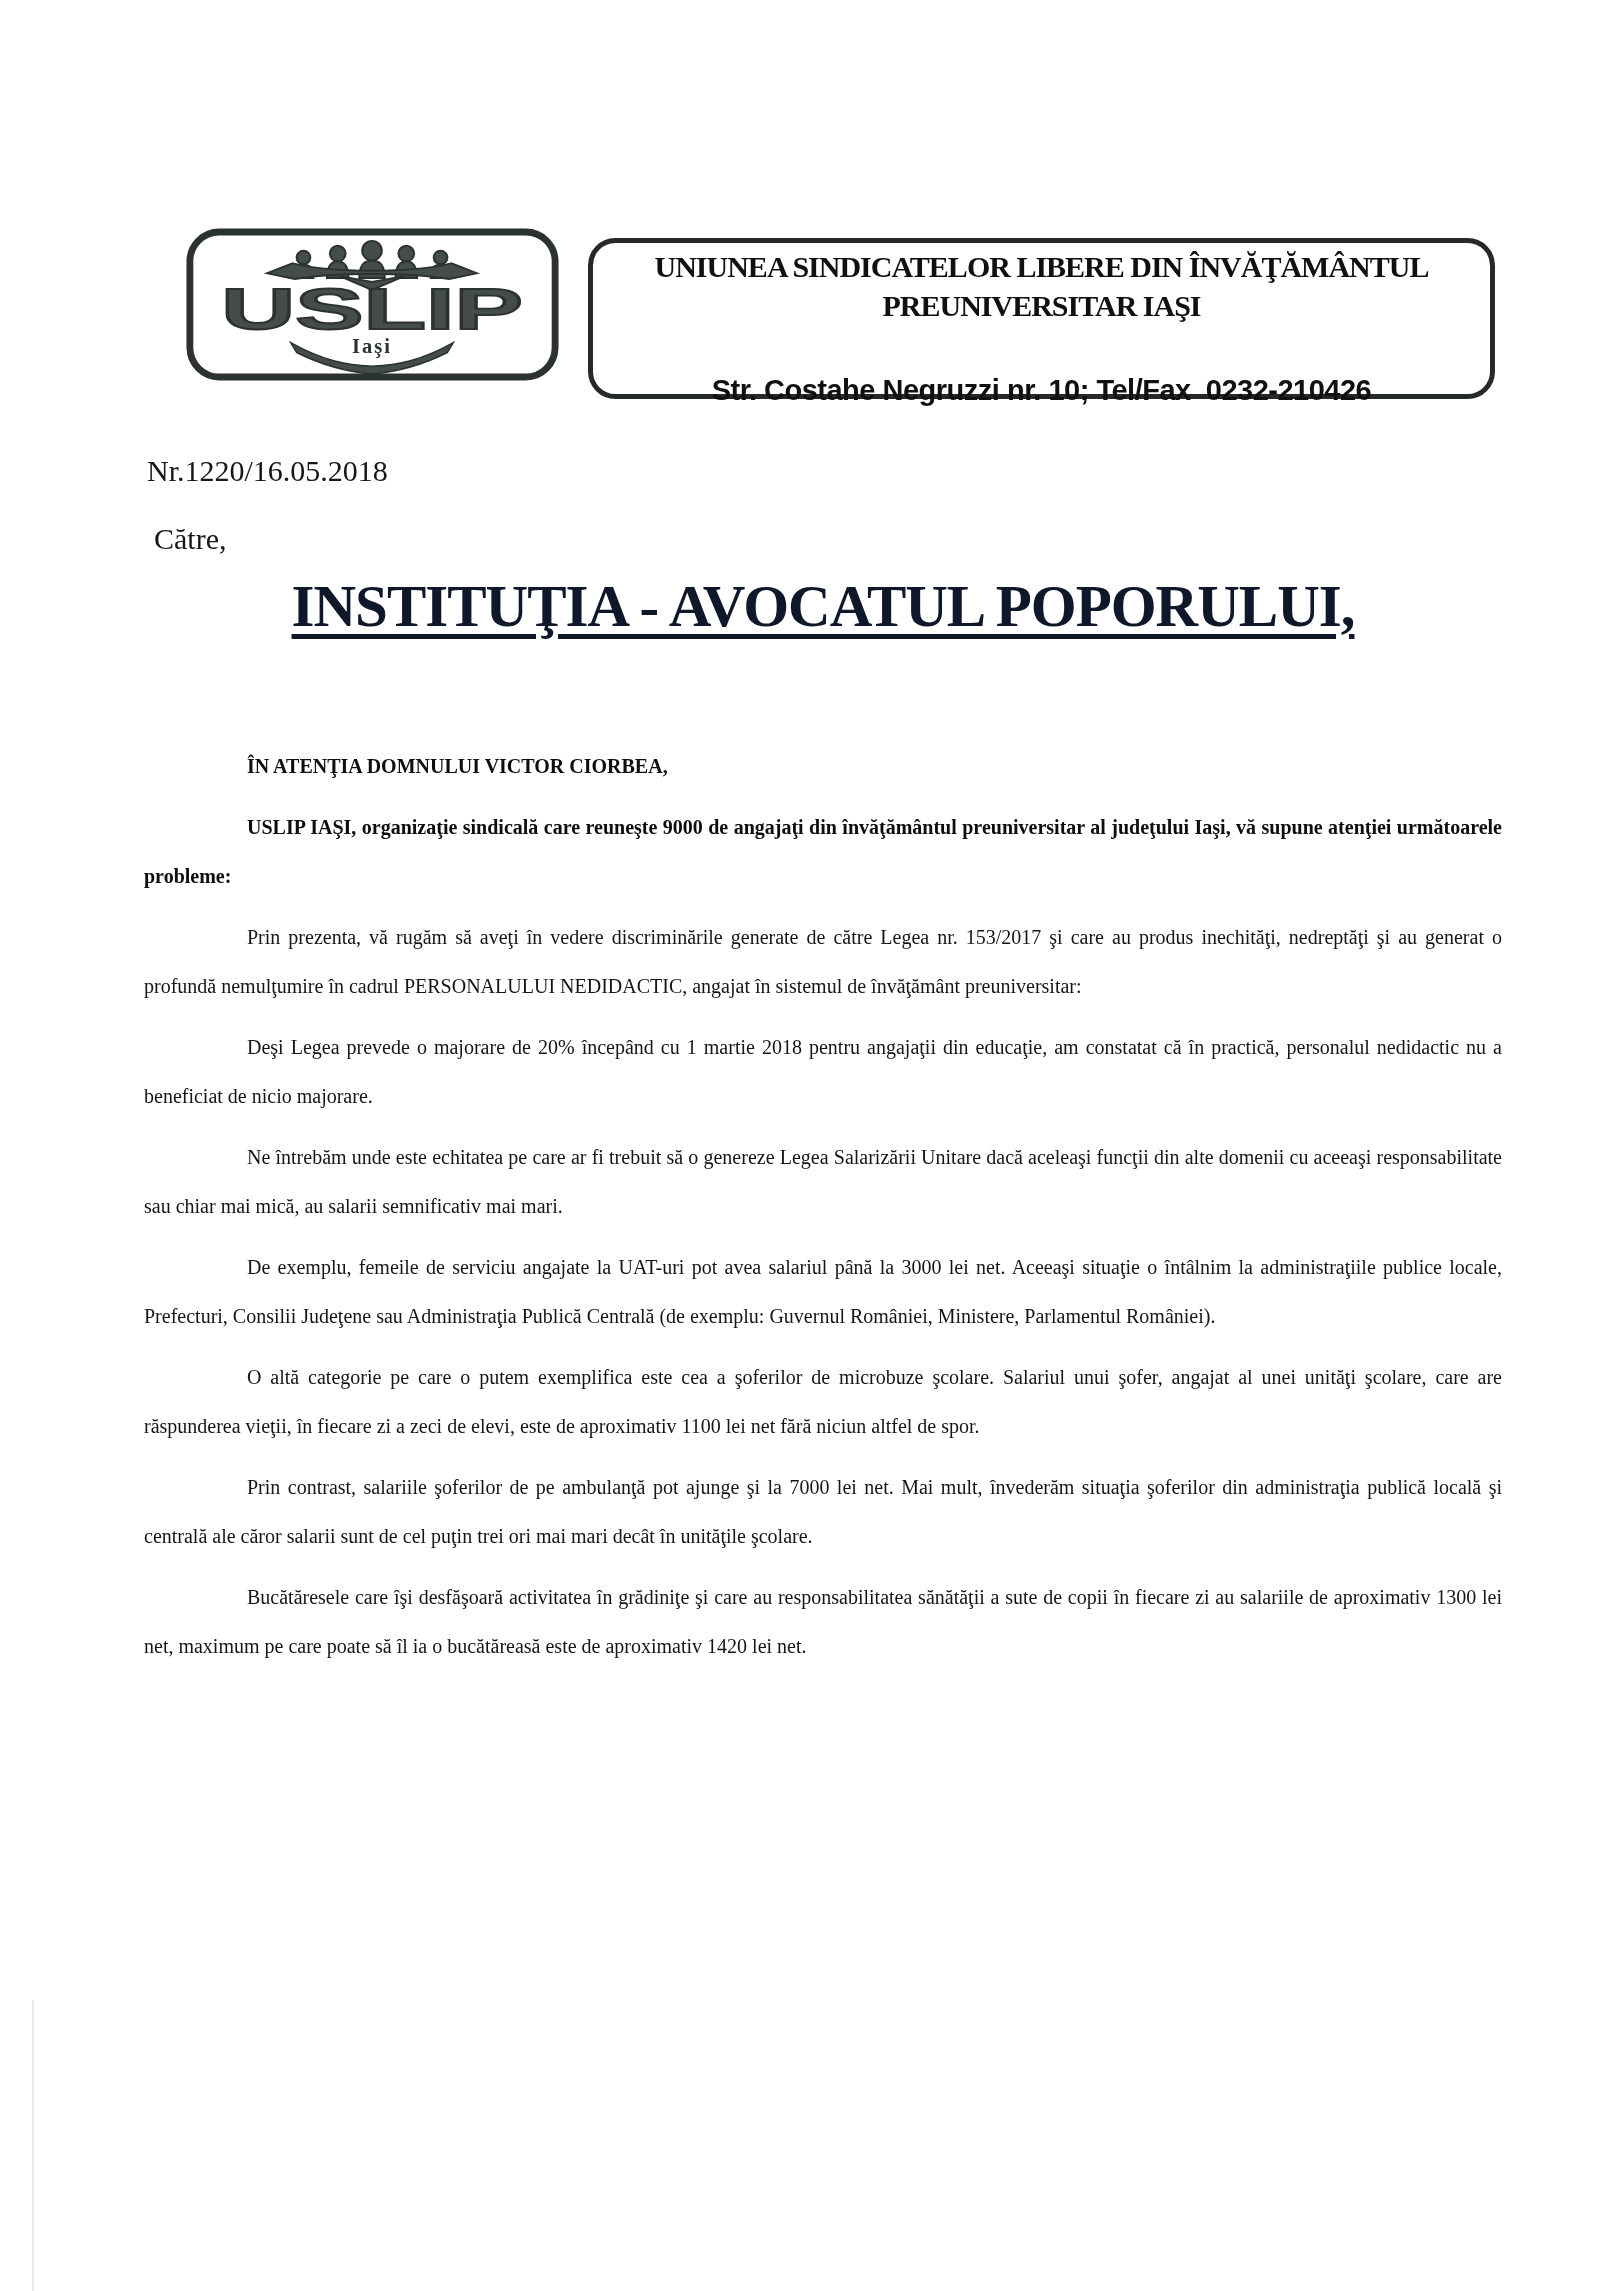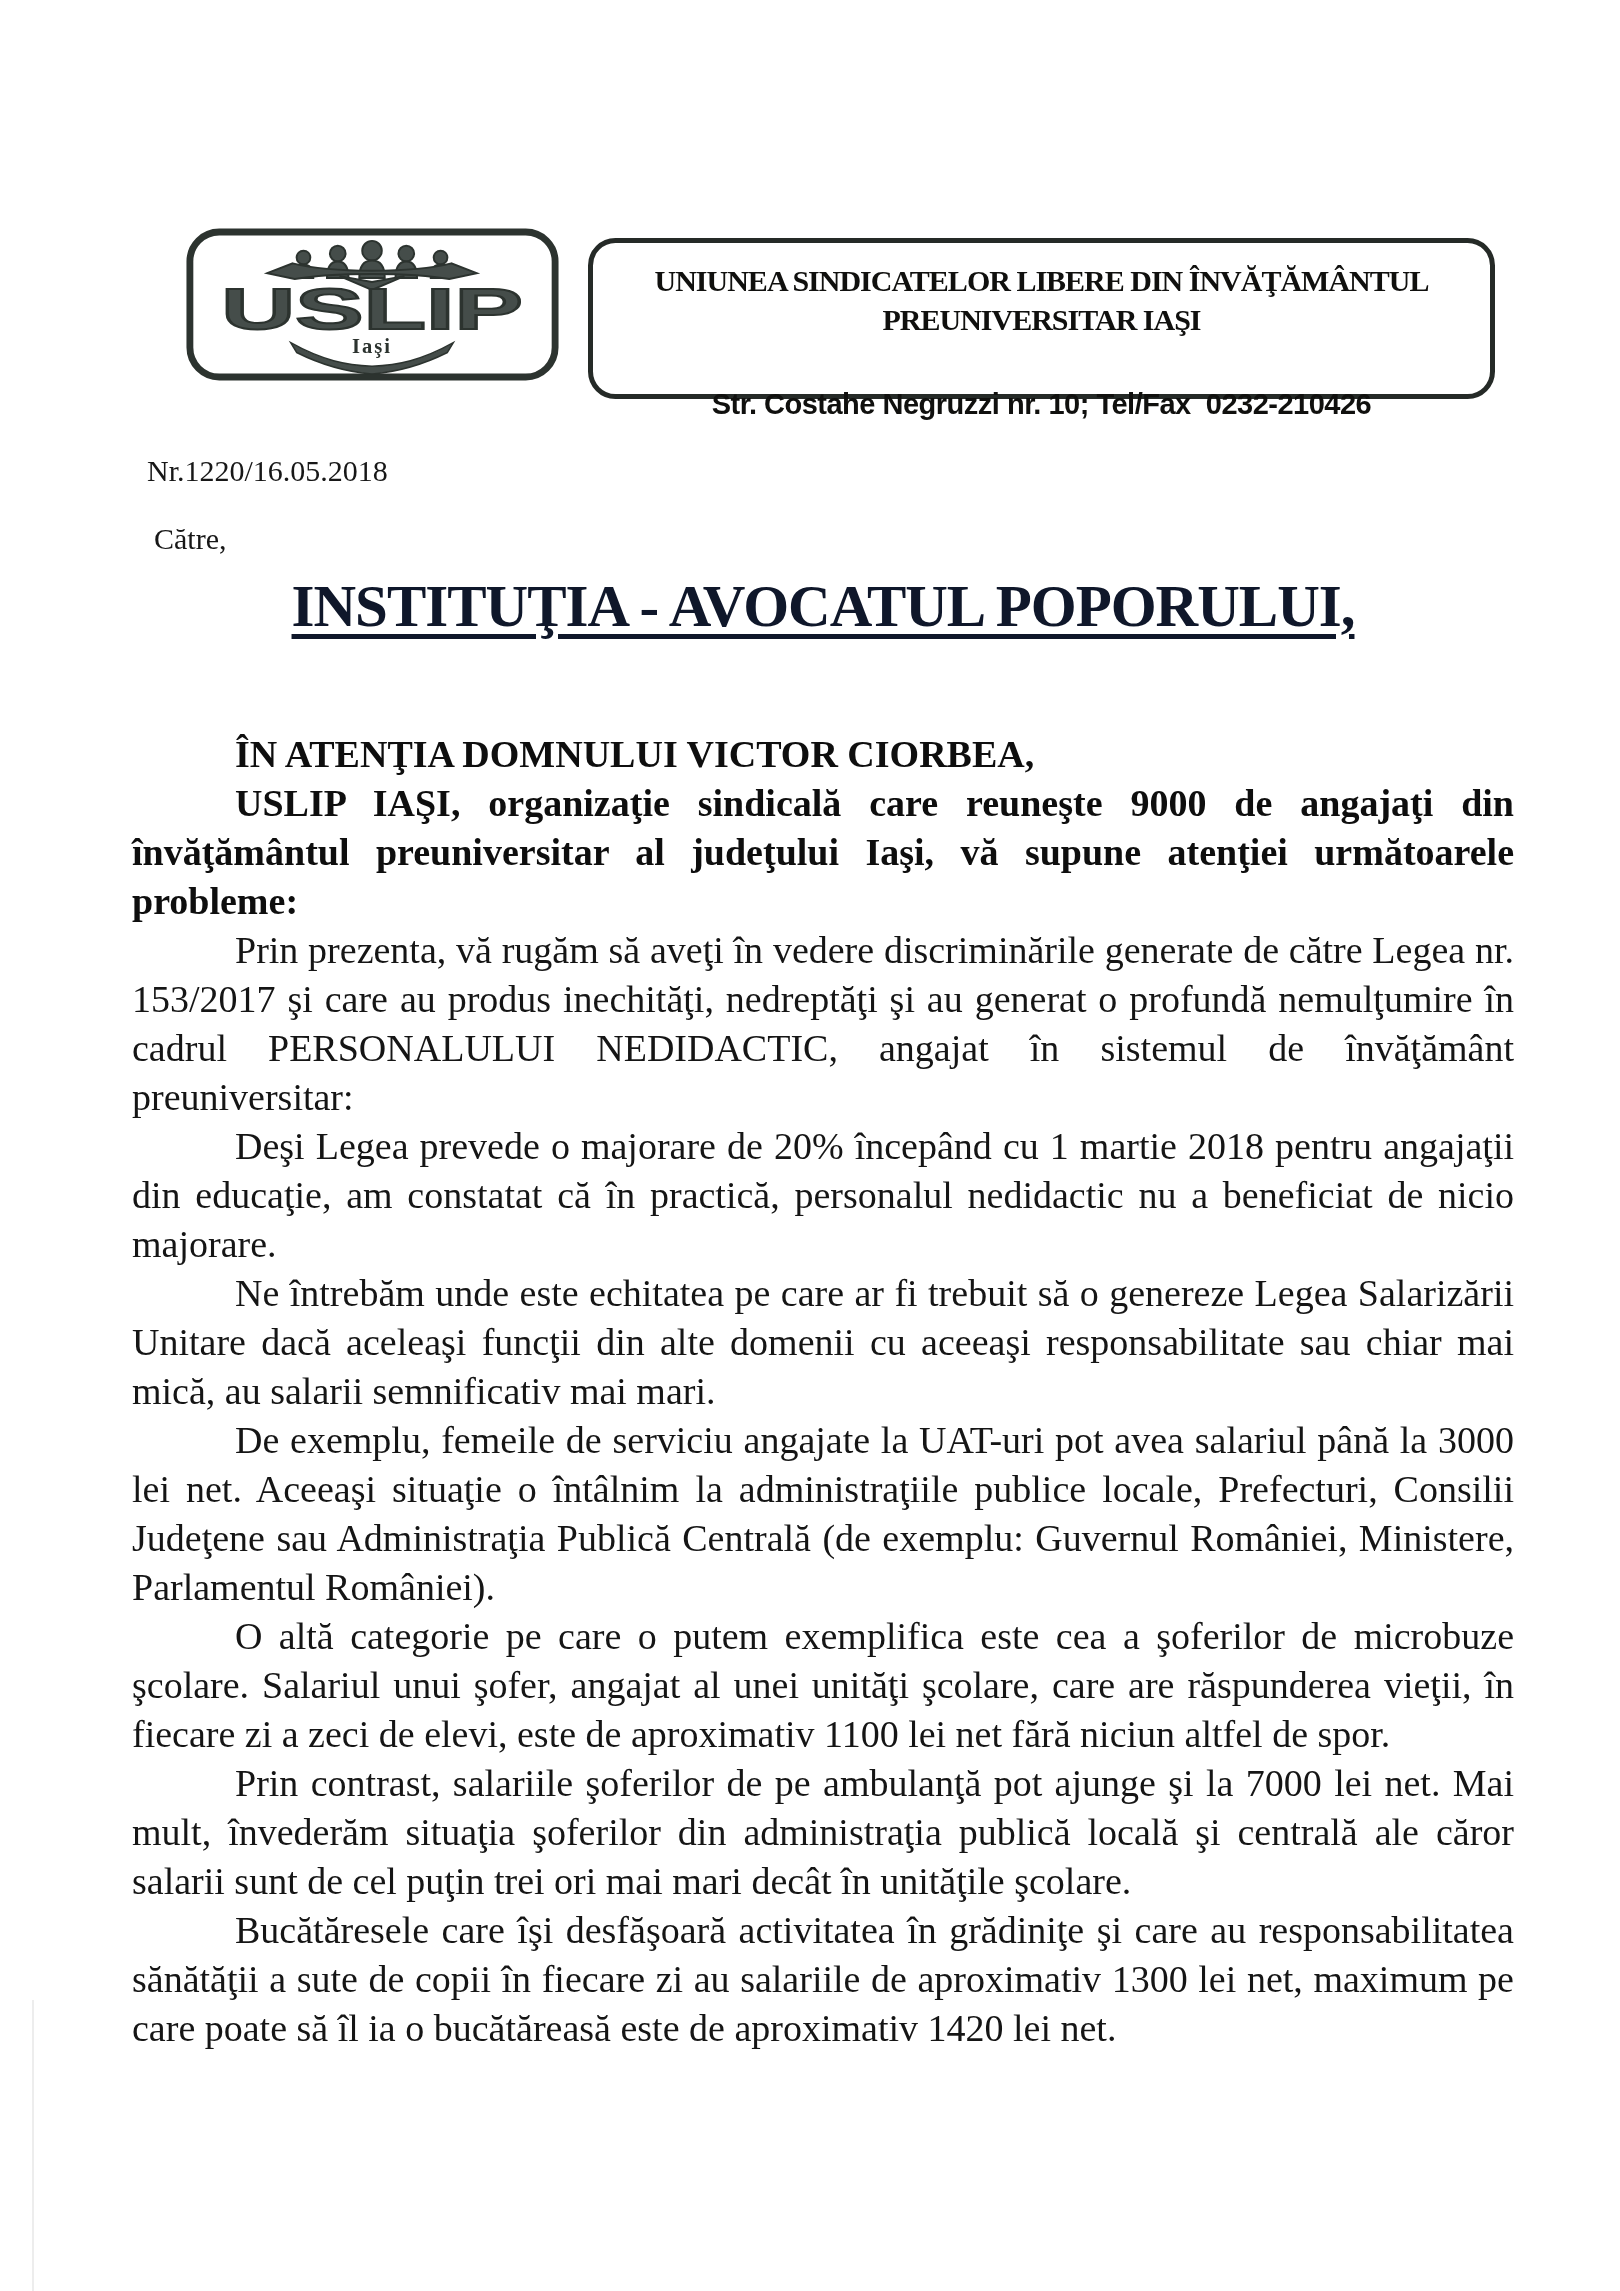--- a/index.html
+++ b/index.html
@@ -11,21 +11,21 @@
   .scan-edge {
     position:absolute; left:32px; top:2000px; width:2px; height:292px;
     background:#ededed;
   }
   
   .logo-box { position:absolute; left:185px; top:227px; width:375px; height:155px; }
   .org-box {
     position:absolute; left:588px; top:238px; width:907px; height:161px;
     box-sizing:border-box; border:5.9px solid #23282594; border-color:#252a27;
     border-radius:27.4px; display:flex; flex-direction:column; align-items:center;
-    justify-content:flex-start; padding-top:18px; background:#fff;
+    justify-content:flex-start; padding-top:4px; background:#fff;
   }
   .org-line-serif {
     font-family:"Liberation Serif", serif; font-weight:bold; color:#10100e;
     font-size:30px; line-height:39px; letter-spacing:-1px; white-space:pre;
   }
   .org-line-sans {
     font-family:"Liberation Sans", sans-serif; font-weight:bold; color:#10100e;
     font-size:29px; line-height:43px; letter-spacing:-0.5px; white-space:pre;margin-top:44px;
   }
   
@@ -35,22 +35,22 @@
     position:absolute; left:132px; top:574px; width:1382px;
     text-align:center; font-size:59px; font-weight:bold; letter-spacing:-1px;
     color:#0f172a; line-height:65px;
     text-decoration:underline; text-decoration-thickness:4.9px; text-underline-offset:7.8px;
   }
   
   .letter-body {
     position:absolute; left:132px; top:730px; width:1382px;
   }
   .letter-body p {
-    margin:0; text-align:justify; text-indent:103px;
-    font-size:38px; line-height:49px; color:#151515;
+    margin:12px; text-align:justify; text-indent:103px;
+    font-size:20px; line-height:49px; color:#151515;
   }
   .letter-body p.bold { font-weight:bold; color:#0e0e0e; }
 </style>
 </head>
 <body>
 
 <div class="page">
 
   <div class="scan-edge"></div>
 

